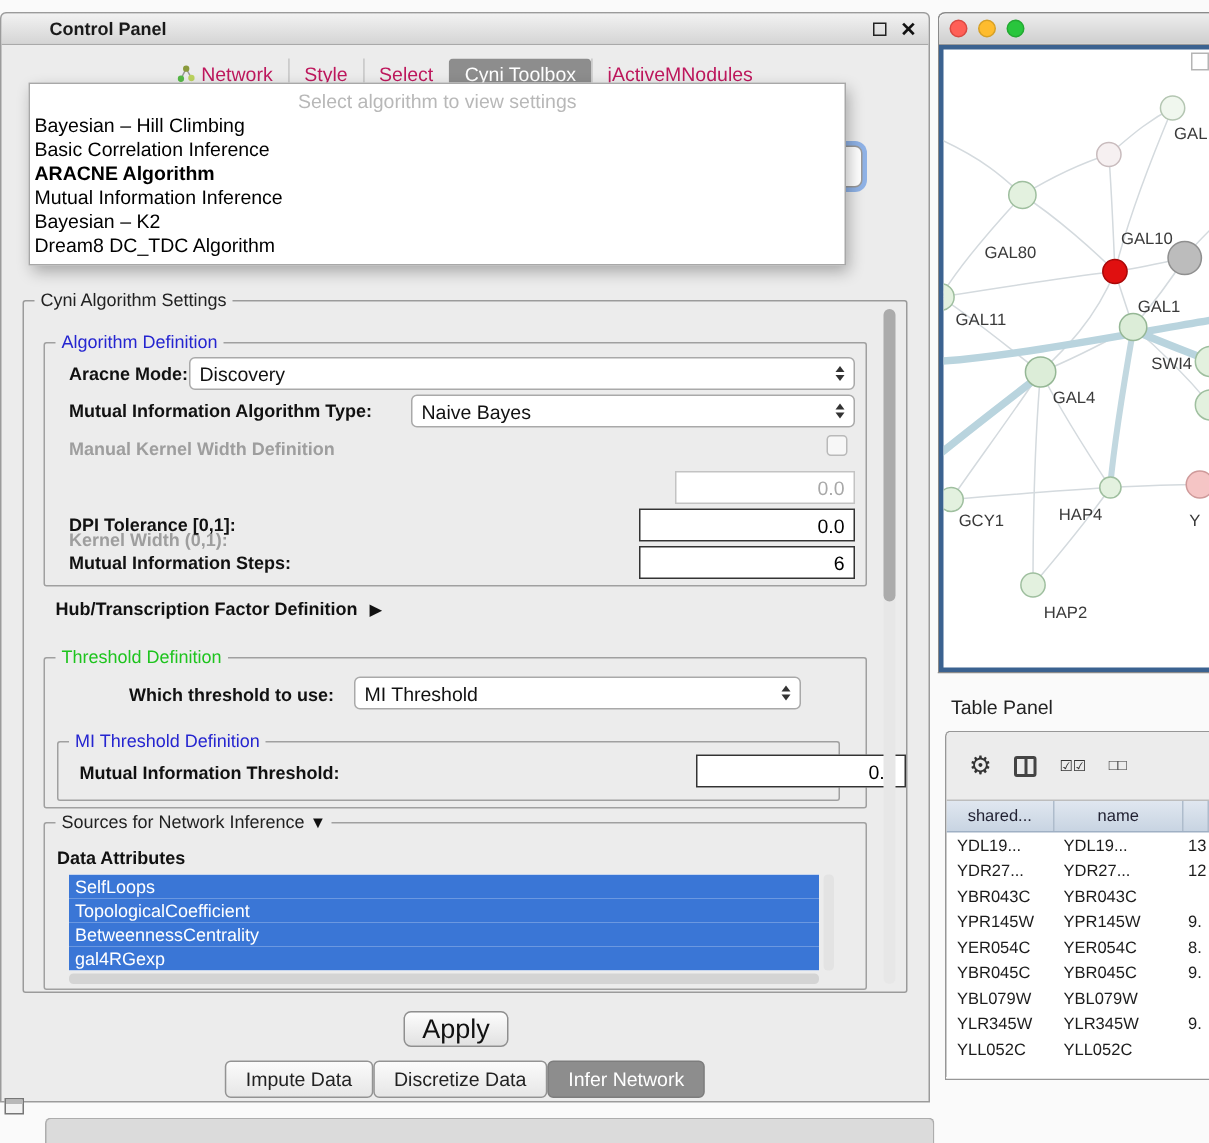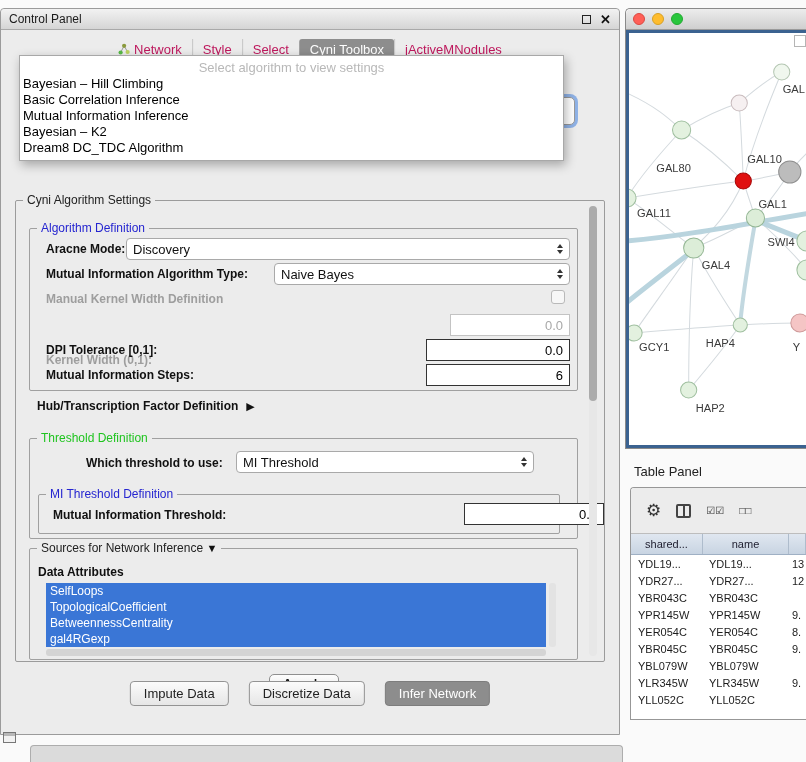--- a/index.html
+++ b/index.html
@@ -15,21 +15,21 @@
   
   .control-panel {
     position:absolute; left:0; top:8px; width:620px; height:727px;
     background:#ececec; border:1px solid #9b9b9b; border-radius:4px 4px 0 0;
   }
   .cp-titlebar {
     height:21px; background:linear-gradient(#f2f2f2,#d5d5d5);
     border-bottom:1px solid #a9a9a9; display:flex; align-items:center;
     padding:0 8px; border-radius:4px 4px 0 0;
   }
-  .cp-title { font-size:12px; font-weight:normal; color:#1a1a1a; }
+  .cp-title { font-size:12px; font-weight:bold; color:#1a1a1a;margin-left:24px; }
   .win-controls { margin-left:auto; display:flex; gap:9px; align-items:center; }
   .restore-box { width:9px; height:9px; border:1.5px solid #222; display:inline-block; }
   .close-x { font-size:13px; font-weight:bold; color:#111; line-height:13px; }
 
   
   .cp-tabs {
     position:absolute; top:29px; left:50%; transform:translateX(-50%);
     display:flex; align-items:center; height:22px;
   }
   .cp-tab {
@@ -106,21 +106,21 @@
   .sb-thumb { position:absolute; right:7px; top:5px; width:8px; height:195px; background:#ababab; border-radius:4px; }
 
   .apply-btn {
     position:absolute; left:268px; top:665px; width:70px; height:24px;
     border:1px solid #8f8f8f; border-radius:5px;
     background:linear-gradient(#fdfdfd,#e1e1e1);
     font-size:18px; color:#111; display:flex; align-items:center; justify-content:center;
     font-family:"Liberation Sans", sans-serif;
   }
 
-  .bottom-tabs { position:absolute; top:672px; left:50%; transform:translateX(-50%); display:flex; gap:20px; }
+  .bottom-tabs { position:absolute; top:698px; left:50%; transform:translateX(-50%); display:flex; gap:0; }
   .bt { padding:4px 13px; font-size:13px; border:1px solid #939393; border-radius:4px;
         background:linear-gradient(#fbfbfb,#e6e6e6); color:#222; white-space:nowrap; }
   .bt.active { background:#8d8d8d; color:#fff; border-color:#7d7d7d; }
 
   
   .net-window {
     position:absolute; left:625px; top:8px; width:181px; height:441px;
     background:#fff; border:1px solid #8a8a8a; border-right:none; border-radius:5px 0 0 0;
     overflow:hidden;
   }
@@ -219,20 +219,21 @@
       <span>jActiveMNodules</span>
     </div>
   </div>
 
   <div class="algo-combo-ghost"></div>
 
   <div class="popup">
     <div class="popup-prompt">Select algorithm to view settings</div>
     <div class="popup-item">Bayesian – Hill Climbing</div>
     <div class="popup-item">Basic Correlation Inference</div>
+    <div class="popup-item selected">ARACNE Algorithm</div>
     <div class="popup-item">Mutual Information Inference</div>
     <div class="popup-item">Bayesian – K2</div>
     <div class="popup-item">Dream8 DC_TDC Algorithm</div>
   </div>
 
   <div class="fieldset outer-fieldset">
     <span class="legend">Cyni Algorithm Settings</span>
 
     <div class="fieldset fs-algo">
       <span class="legend blue">Algorithm Definition</span>

